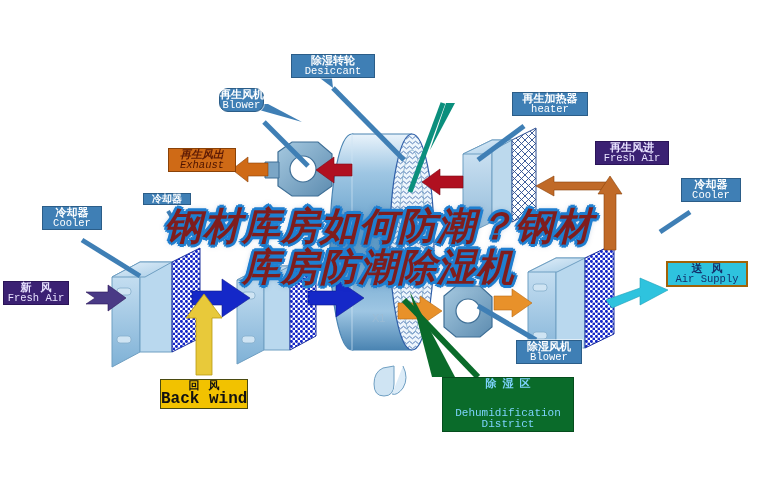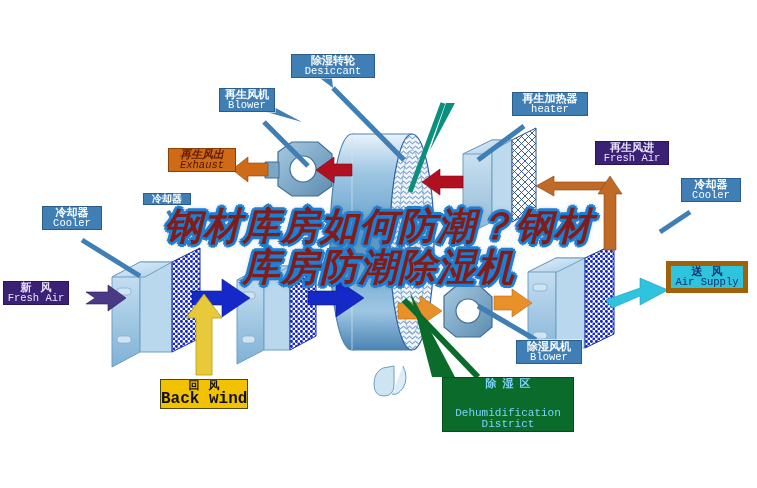--- a/index.html
+++ b/index.html
@@ -29,21 +29,21 @@
   .lbl-orange{background:#cf6a16;border:1px solid #8a4208;color:#5e1b05;font-style:italic;}
   .lbl-orange .cn{font-size:11px;color:#5e1b05;}
   .lbl-orange .en{font-size:10.5px;color:#4d1400;}
 
   
   .lbl-purple{background:#3b2173;border:1px solid #2a1457;color:#e8e2ff;}
   .lbl-purple .cn{font-size:11px;}
   .lbl-purple .en{font-size:10.5px;}
 
   
-  .lbl-cyan{background:#2ec3de;border:5px solid #a16207;color:#13306b;}
+  .lbl-cyan{background:#2ec3de;border:2px solid #a16207;color:#13306b;}
   .lbl-cyan .cn{font-size:11px;}
   .lbl-cyan .en{font-size:10.5px;}
 
   
   .lbl-dgreen{background:#0a6b2a;border:1px solid #054d1d;color:#7dd3fc;}
   .lbl-dgreen .cn{font-size:11px;}
   .lbl-dgreen .en{font-size:11px;margin-top:19px;}
 
   
   .lbl-yellow{background:#f2c200;border:1px solid #4a4a10;color:#111111;}
@@ -233,21 +233,21 @@
       <path d="M690 212 L660 232" stroke="#3f7fb5" stroke-width="5" fill="none"></path>
       <path d="M82 240 L140 276" stroke="#3f7fb5" stroke-width="5" fill="none"></path>
       <path d="M168 211 L190 246" stroke="#3f7fb5" stroke-width="4" fill="none"></path>
       <path d="M536 340 L478 306" stroke="#3f7fb5" stroke-width="5" fill="none"></path>
       <path d="M478 377 L404 300" stroke="#0a6b2a" stroke-width="6" fill="none"></path>
       <path d="M455 377 L410 292 L432 377 Z" fill="#0a6b2a"></path>
     </g>
   </svg>
 
   <div class="lbl lbl-blue" style="left:291px;top:54px;width:84px;"><span class="cn">除湿转轮</span><span class="en">Desiccant</span></div>
-  <div class="lbl lbl-blue" style="left:219px;top:88px;width:56px;"><span class="cn">再生风机</span><span class="en">Blower</span></div>
+  <div class="lbl lbl-blue" style="left:219px;top:88px;width:45px;border-radius:9px;"><span class="cn">再生风机</span><span class="en">Blower</span></div>
   <div class="lbl lbl-blue" style="left:512px;top:92px;width:76px;"><span class="cn">再生加热器</span><span class="en">heater</span></div>
   <div class="lbl lbl-orange" style="left:168px;top:148px;width:68px;"><span class="cn">再生风出</span><span class="en">Exhaust</span></div>
   <div class="lbl lbl-purple" style="left:595px;top:141px;width:74px;"><span class="cn">再生风进</span><span class="en">Fresh Air</span></div>
   <div class="lbl lbl-blue" style="left:681px;top:178px;width:60px;"><span class="cn">冷却器</span><span class="en">Cooler</span></div>
   <div class="lbl lbl-blue" style="left:42px;top:206px;width:60px;"><span class="cn">冷却器</span><span class="en">Cooler</span></div>
   <div class="lbl lbl-blue" style="left:143px;top:193px;width:48px;"><span class="cn" style="font-size:10px">冷却器</span></div>
   <div class="lbl lbl-purple" style="left:3px;top:281px;width:66px;"><span class="cn">新   风</span><span class="en">Fresh Air</span></div>
   <div class="lbl lbl-cyan" style="left:666px;top:261px;width:82px;"><span class="cn">送   风</span><span class="en">Air Supply</span></div>
   <div class="lbl lbl-blue" style="left:516px;top:340px;width:66px;"><span class="cn">除湿风机</span><span class="en">Blower</span></div>
   <div class="lbl lbl-dgreen" style="left:442px;top:377px;width:132px;"><span class="cn">除  湿  区</span><span class="en">Dehumidification

